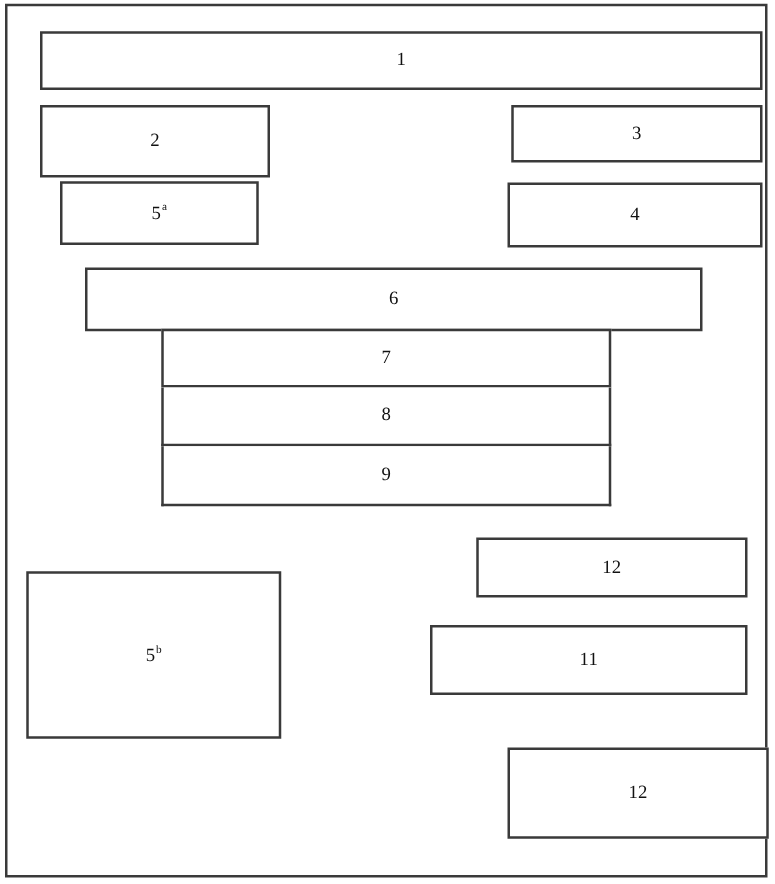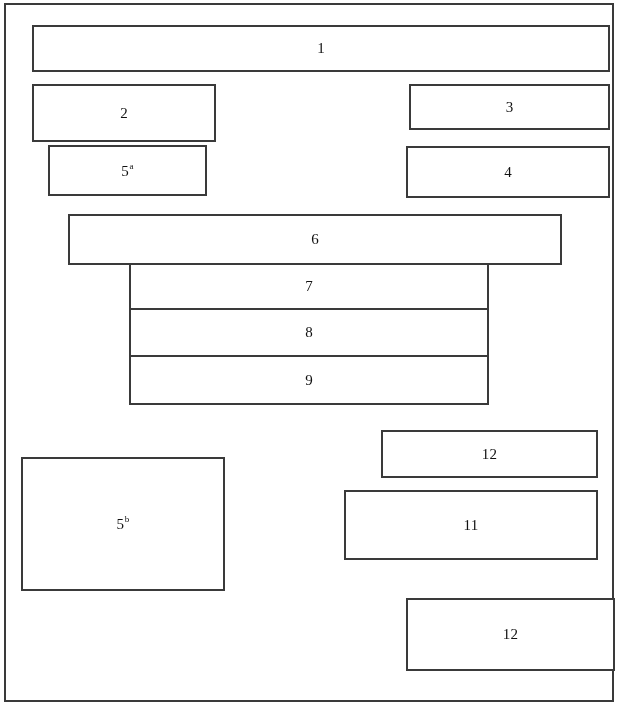--- a/index.html
+++ b/index.html
@@ -93,21 +93,21 @@
   .b2  { left: 26px;  top: 79px;  width: 184px; height: 58px; }
   .b3  { left: 403px; top: 79px;  width: 201px; height: 46px; }
   .b5a { left: 42px;  top: 140px; width: 159px; height: 51px; }
   .b4  { left: 400px; top: 141px; width: 204px; height: 52px; }
   .b6  { left: 62px;  top: 209px; width: 494px; height: 51px; }
   .b7  { left: 123px; top: 258px; width: 360px; height: 47px; }
   .b8  { left: 123px; top: 305px; width: 360px; height: 47px; }
   .b9  { left: 123px; top: 352px; width: 360px; height: 48px; }
   .b5b { left: 15px;  top: 424px; width: 204px; height: 134px; margin-top: 28px; }
   .b10 { left: 375px; top: 425px; width: 217px; height: 48px; }
-  .b11 { left: 338px; top: 485px; width: 254px; height: 70px; }
+  .b11 { left: 338px; top: 495px; width: 254px; height: 56px; }
   .b12 { left: 400px; top: 593px; width: 209px; height: 73px; }
 </style>
 </head>
 <body>
 
 <div id="diagram-canvas">
 
   <div class="outer-frame">
 
     <div class="block b1">

